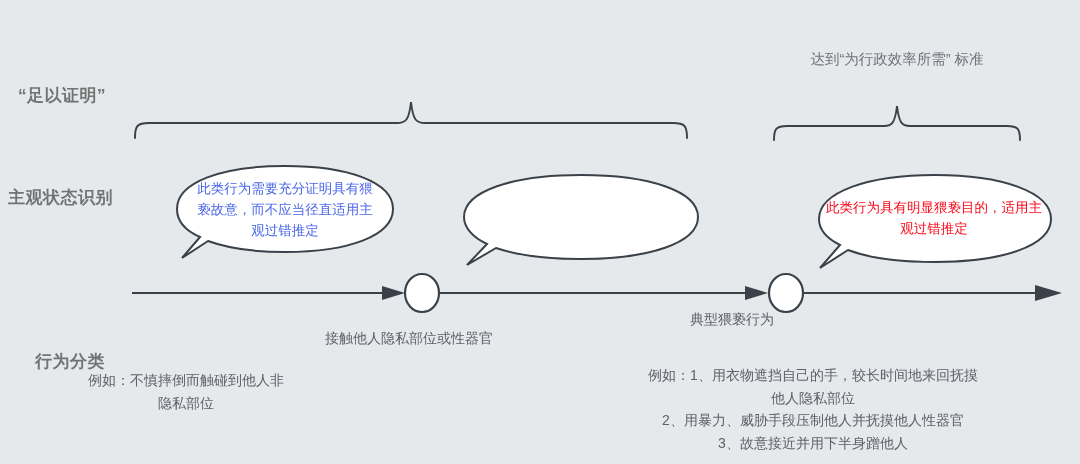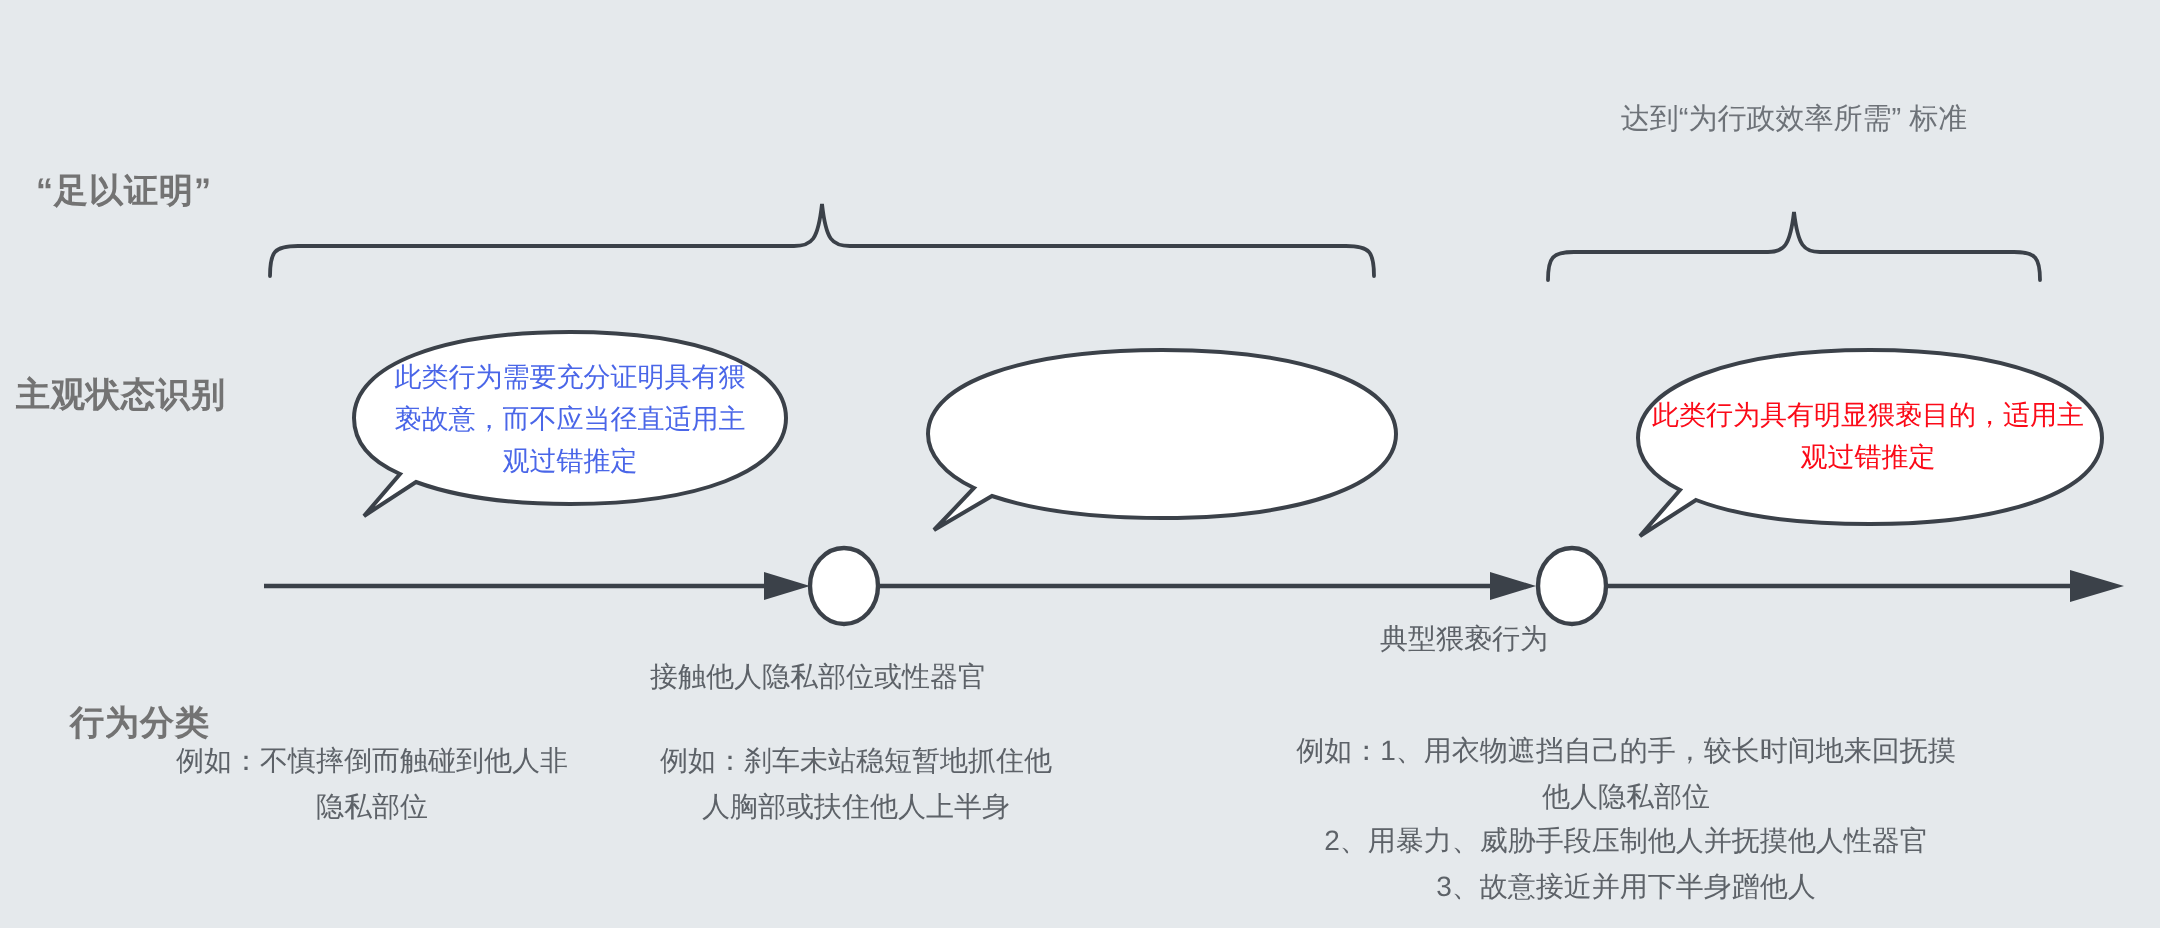--- a/index.html
+++ b/index.html
@@ -146,20 +146,19 @@
   <svg class="abs" id="bubble-3" width="246" height="110" viewBox="0 0 246 110">
     <path d="M123 3 C190 3, 239 20, 239 47 C239 74, 190 90, 123 90
              C88 90, 57 86, 36 78 L8 96 L28 73
              C14 66, 7 57, 7 47 C7 20, 56 3, 123 3 Z" fill="#ffffff" stroke="#3b4149" stroke-width="2"></path>
   </svg>
   <div class="abs bubble-text red" id="bubble-3-text">此类行为具有明显猥亵目的，适用主观过错推定</div>
 
   <div class="abs col-example" id="col1-example">例如：不慎摔倒而触碰到他人非隐私部位</div>
 
   <div class="abs col-title" id="col2-title">接触他人隐私部位或性器官</div>
-  <div class="abs col-example" id="col2-example">例如：刹车未站稳短暂地抓住他人胸部或扶住他人上半身</div>
 
   <div class="abs col-title" id="col3-title">典型猥亵行为</div>
   <div class="abs col-example" id="col3-example">例如：1、用衣物遮挡自己的手，较长时间地来回抚摸他人隐私部位
 2、用暴力、威胁手段压制他人并抚摸他人性器官
 3、故意接近并用下半身蹭他人</div>
 
 </div>
 
 </body></html>

